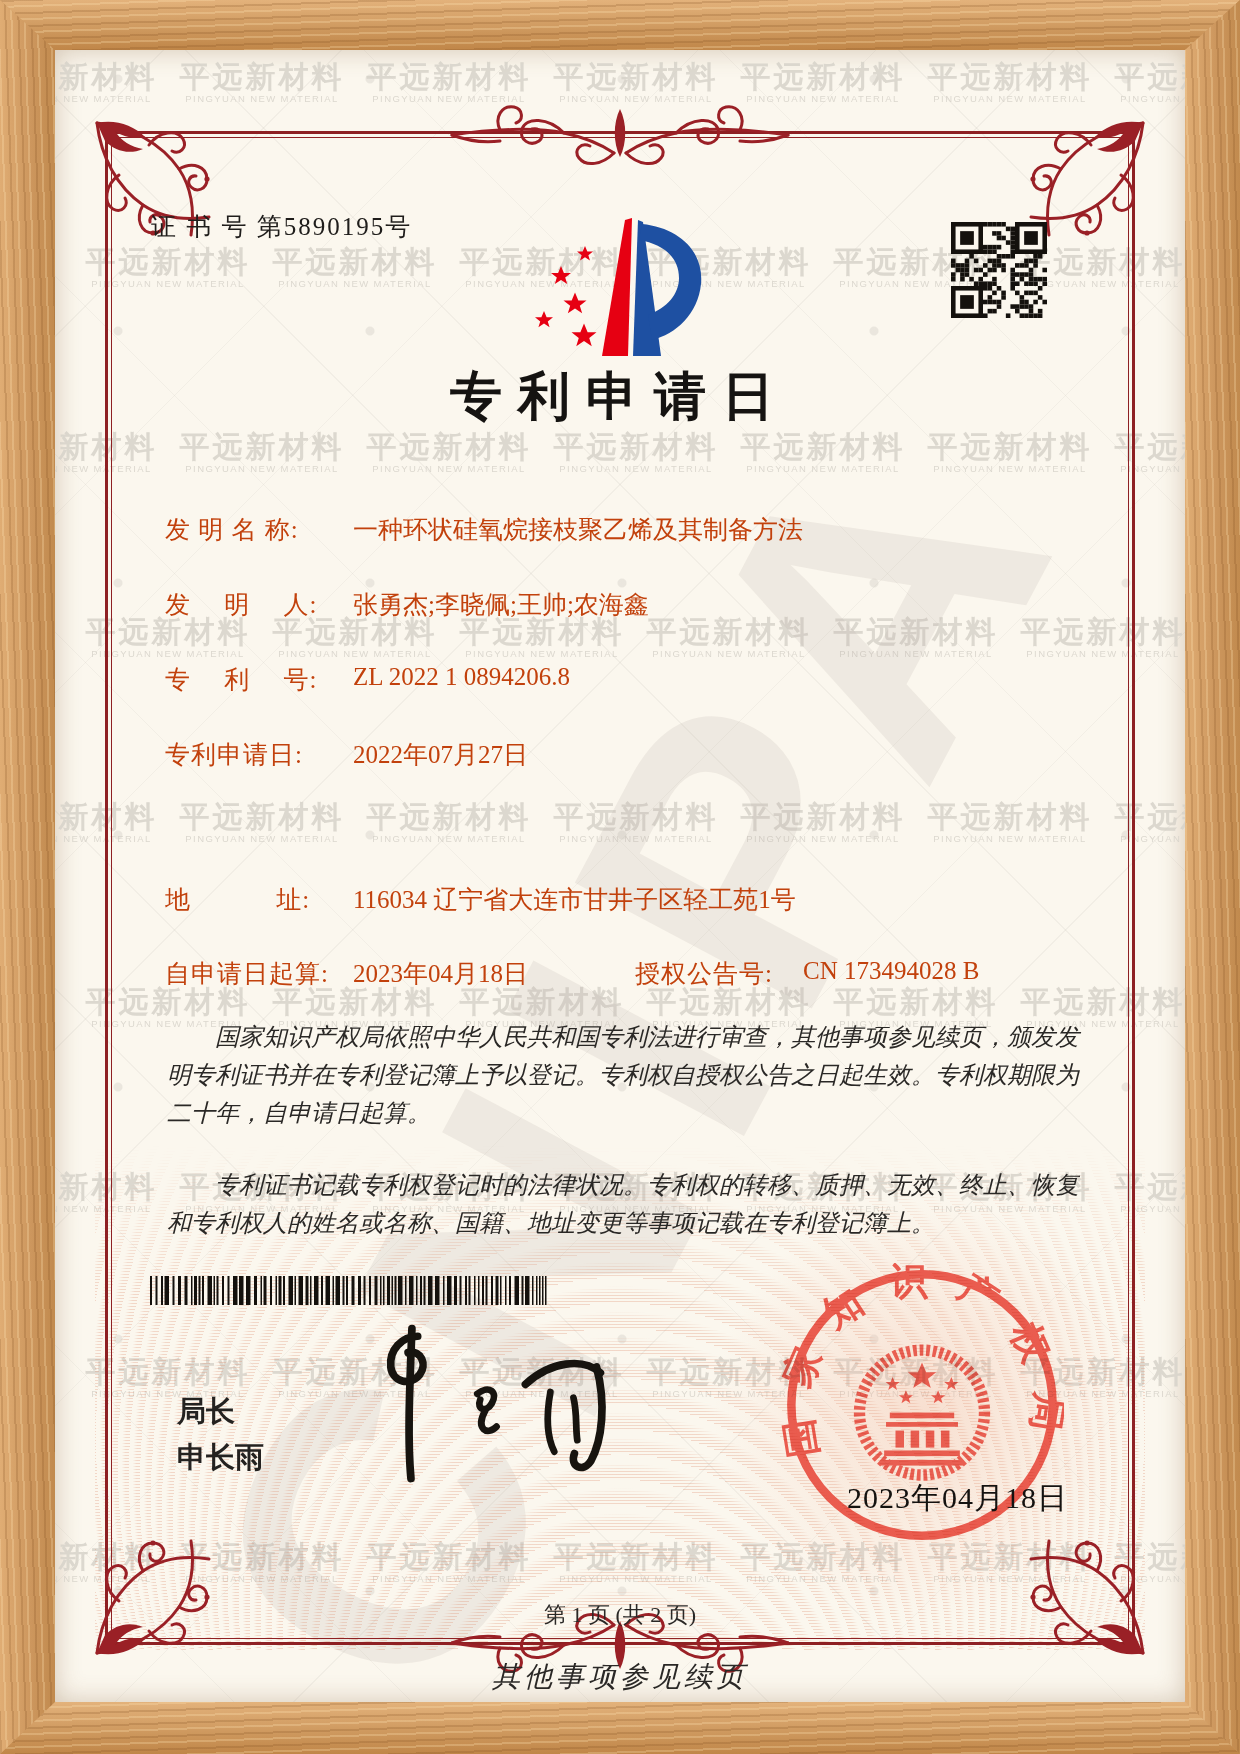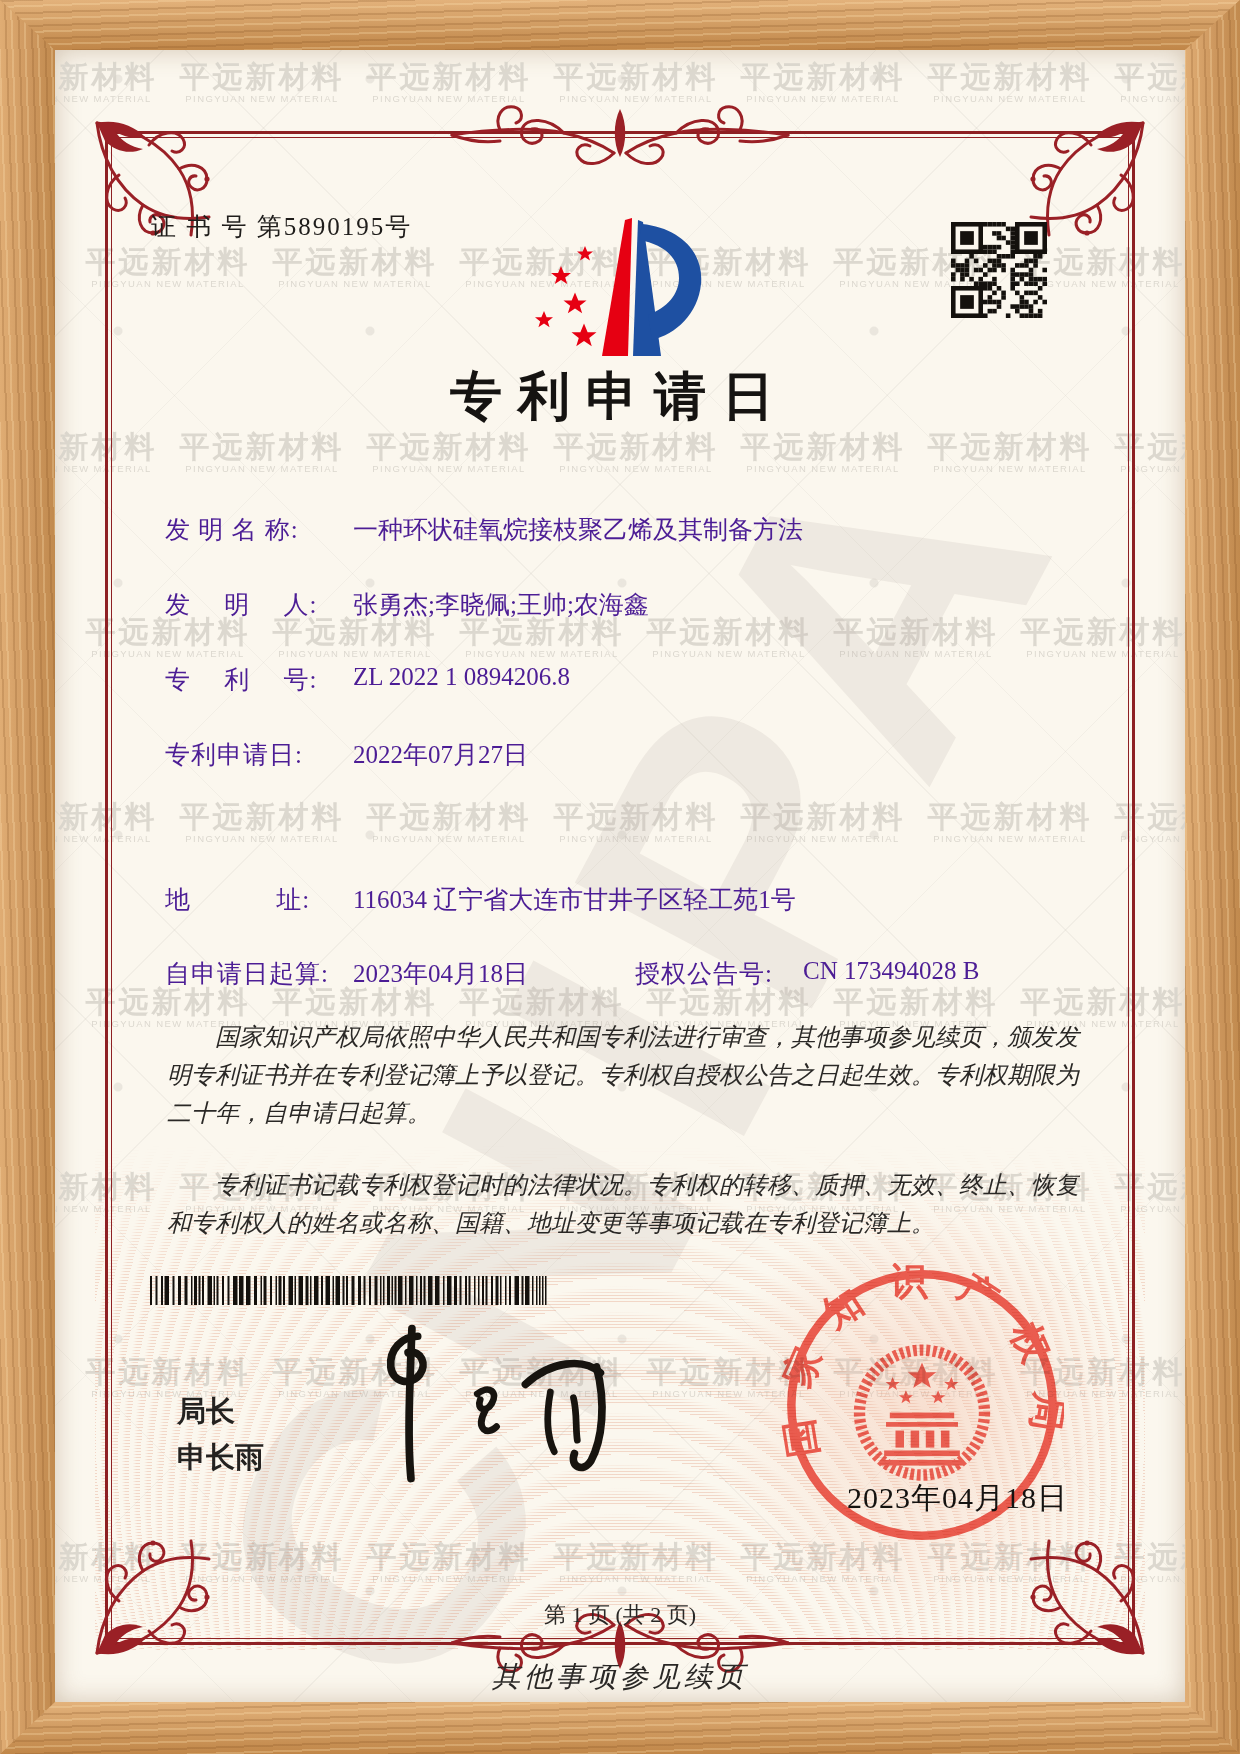--- a/index.html
+++ b/index.html
@@ -50,21 +50,21 @@
     border:3px solid #8e2023;box-sizing:border-box;}
   #border::after{content:"";position:absolute;inset:3px;border:1px solid #8e2023;}
   .orn{position:absolute;pointer-events:none;color:#9a2026;}
   
   .txt{position:absolute;color:#1f1d1b;}
   #cert-no{left:96px;top:160px;font-size:25px;letter-spacing:2px;}
   #logo{left:473px;top:162px;width:175px;height:148px;}
   #qr{left:896px;top:172px;width:96px;height:96px;}
   #title{left:50px;top:312px;width:1030px;text-align:center;font-size:52px;font-weight:700;
          letter-spacing:16px;color:#151311;}
-  .frow{position:absolute;left:110px;width:960px;display:flex;font-size:25px;color:#4c1d95;}
+  .frow{position:absolute;left:110px;width:960px;display:flex;font-size:25px;color:#c2410c;}
   .flabel{flex:none;width:188px;letter-spacing:1px;}
   .fvalue{flex:none;}
   .fpair2{position:absolute;left:470px;top:0;display:flex;}
   .fpair2 .flabel{width:168px;}
   .para{position:absolute;left:112px;width:916px;font-size:24px;line-height:38px;
         text-indent:2em;color:#2a2826;font-style:italic;}
   #barcode{left:95px;top:1226px;width:400px;height:29px;position:absolute;}
   #officer-title{left:122px;top:1342px;font-family:"Liberation Sans","DejaVu Sans",sans-serif;
      font-weight:600;font-size:29px;color:#242220;}
   #officer-name{left:122px;top:1388px;font-family:"Liberation Sans","DejaVu Sans",sans-serif;

